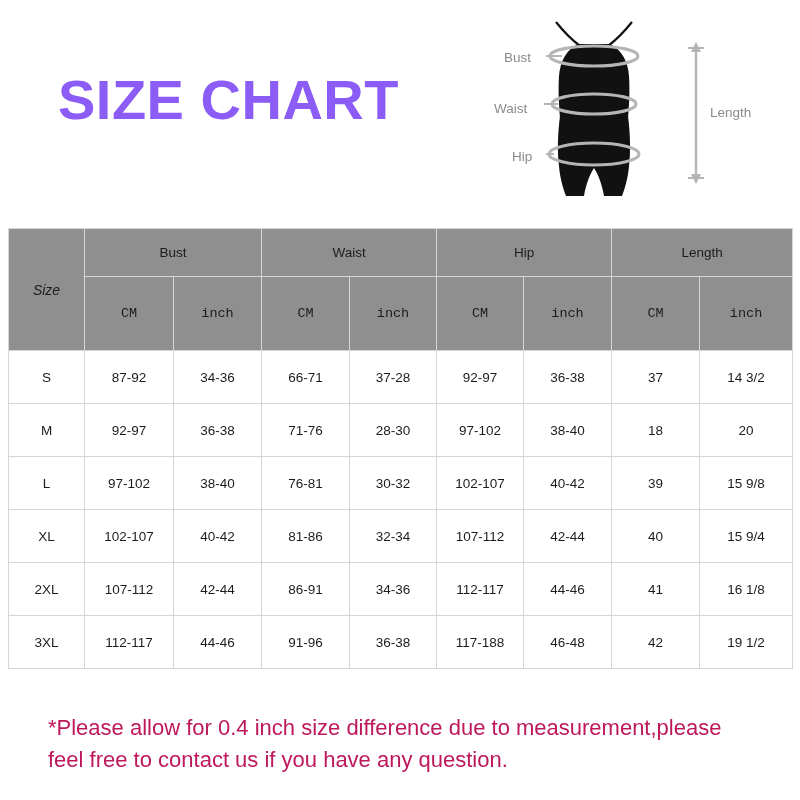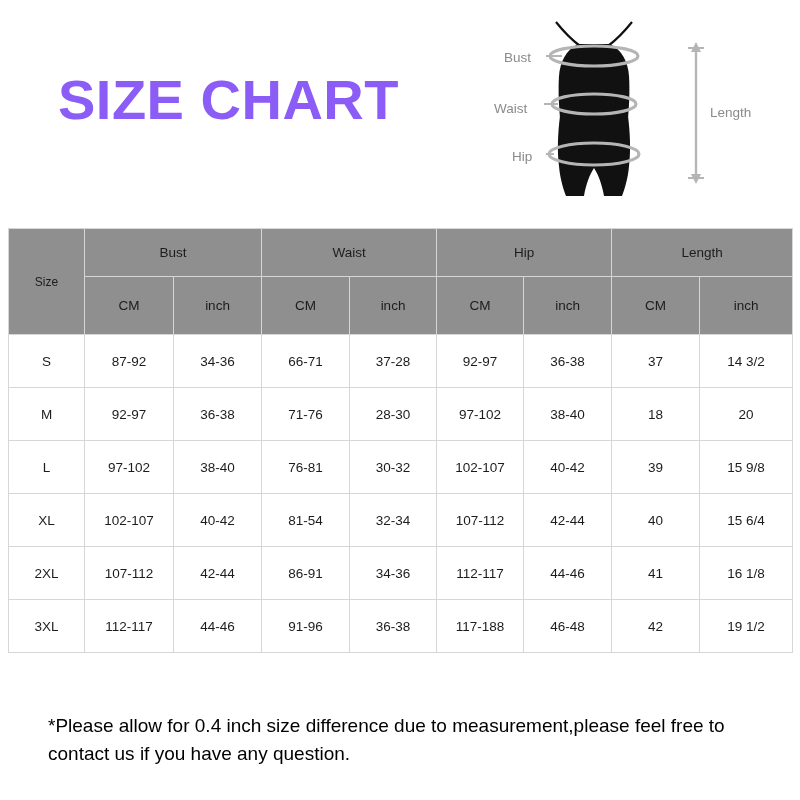--- a/index.html
+++ b/index.html
@@ -74,40 +74,41 @@
     height: 53px;
   }
   thead th {
     background: #8f8f8f;
     color: #ffffff;
     font-weight: 700;
     font-size: 14px;
     border: 1px solid #9b9b9b;
   }
   thead th.size-head {
-    font-size: 12px;
+    font-size: 14px;
     height: 106px;
+    font-style: italic;
   }
   thead tr.row1 th { height: 48px; }
-  thead tr.row2 th { height: 58px; }
+  thead tr.row2 th { height: 74px; font-family: Liberation Mono, monospace; }
   tbody td.size-cell {
     font-size: 13.5px;
     color: #1c1c1c;
   }
   tbody tr td { background: #ffffff; }
 
   
   .footnote {
     position: absolute;
     left: 48px;
     top: 712px;
     width: 706px;
-    font-size: 19px;
+    font-size: 22px;
     line-height: 1.45;
-    color: #000000;
+    color: #be185d;
   }
 </style>
 </head>
 <body>
 
 <div class="page">
 
   <div class="title">SIZE CHART</div>
 
   <div class="illustration">
@@ -205,26 +206,26 @@
           <td>30-32</td>
           <td>102-107</td>
           <td>40-42</td>
           <td>39</td>
           <td>15 9/8</td>
         </tr>
         <tr>
           <td class="size-cell">XL</td>
           <td>102-107</td>
           <td>40-42</td>
-          <td>81-54</td>
+          <td>81-86</td>
           <td>32-34</td>
           <td>107-112</td>
           <td>42-44</td>
           <td>40</td>
-          <td>15 6/4</td>
+          <td>15 9/4</td>
         </tr>
         <tr>
           <td class="size-cell">2XL</td>
           <td>107-112</td>
           <td>42-44</td>
           <td>86-91</td>
           <td>34-36</td>
           <td>112-117</td>
           <td>44-46</td>
           <td>41</td>

